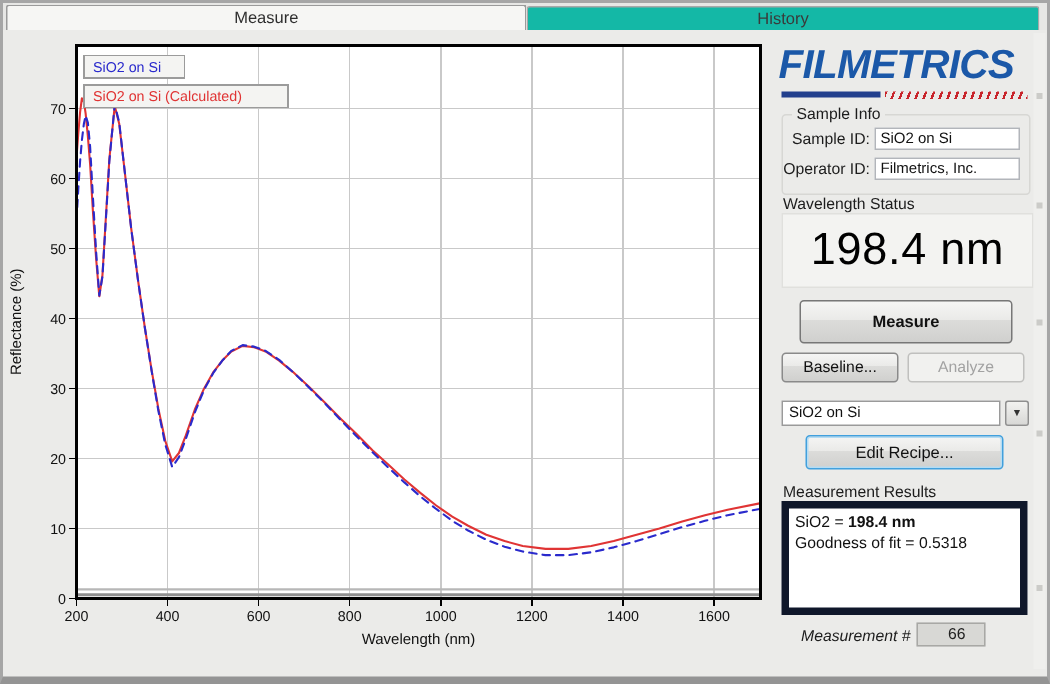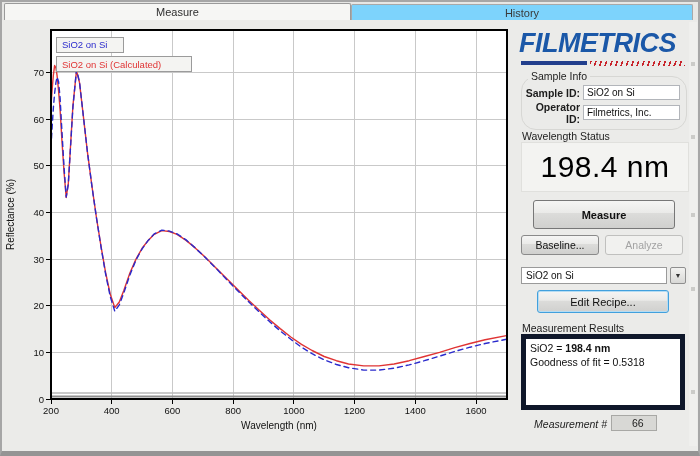--- a/index.html
+++ b/index.html
@@ -9,43 +9,43 @@
   }
   .window::after{
     content:"";position:absolute;inset:0;pointer-events:none;
     border:2px solid #a6a6a6;border-bottom:5px solid #949494;
   }
   
   .tabstrip{position:absolute;left:0;top:0;width:700px;height:20px;background:#e7e7e5;}
   .tab{position:absolute;box-sizing:border-box;text-align:center;font-size:11px;color:#2e2e2e;
        border:1px solid #9a9a9a;border-bottom:none;border-radius:2px 2px 0 0;cursor:default;}
   .tab-active{left:4px;top:3px;width:347px;height:17px;line-height:17px;background:#f6f6f4;z-index:2;}
-  .tab-idle{left:351px;top:4px;width:342px;height:16px;line-height:16px;background:#7dd3fc;border-color:#a8a8a8;color:#3a3a3a;}
+  .tab-idle{left:351px;top:4px;width:342px;height:16px;line-height:16px;background:#14b8a6;border-color:#a8a8a8;color:#3a3a3a;}
   
   #chart-svg{position:absolute;left:0;top:20px;}
   #chart-svg text{font-family:"Liberation Sans",sans-serif;}
   #chart-svg .tick{font-size:9.5px;fill:#111;}
   #chart-svg .axis{font-size:10px;fill:#111;}
   #chart-svg .legend{font-size:9.5px;}
   
   .panel{position:absolute;left:515px;top:20px;width:178px;height:432px;}
   .logo-text{position:absolute;left:4px;top:8px;width:170px;font-size:27px;font-weight:700;
              font-style:italic;letter-spacing:-0.5px;color:#1b58a8;}
   .logo-underline{position:absolute;left:6px;top:41px;width:164px;height:6px;display:flex;align-items:flex-start;}
   .logo-bar{width:66px;height:4px;background:#223f8d;}
   .logo-hatch{flex:1;height:5px;margin-left:3px;
               background:repeating-linear-gradient(110deg,#c8242b 0 1.6px,transparent 1.6px 5px);}
   .groupbox{position:absolute;left:6px;top:56px;width:164px;height:52px;
-            border:1px solid #d7d7d4;border-radius:15px;}
+            border:1px solid #d7d7d4;border-radius:3px;}
   .groupbox-label{position:absolute;left:6px;top:-7px;background:#ebebe9;padding:0 3px;
                   font-size:10.5px;color:#1c1c1c;}
   .field-row{position:absolute;left:0;height:15px;display:flex;align-items:center;width:162px;}
   .field-row.r1{top:8px;}
   .field-row.r2{top:28px;}
-  .field-label{display:inline-block;width:58px;text-align:right;font-size:10.5px;color:#1c1c1c;margin-right:3px;font-weight:bold;}
+  .field-label{display:inline-block;width:58px;text-align:right;font-size:10.5px;color:#1c1c1c;margin-right:3px;}
   .textbox{box-sizing:border-box;width:97px;height:15px;border:1px solid #b2b5ba;background:#fff;
            font-family:"Liberation Sans",sans-serif;font-size:10px;padding:0 3px;color:#111;}
   .section-label{position:absolute;left:7px;font-size:10.5px;color:#1c1c1c;}
   .status-panel{position:absolute;left:6px;top:122px;width:166px;height:48px;background:#f3f3f1;
                 border:1px solid #e0e0dd;display:flex;align-items:center;justify-content:center;}
   .status-value{font-size:30px;color:#000;letter-spacing:0.5px;}
   .btn{position:absolute;box-sizing:border-box;border:1px solid #8a8a8a;border-radius:3px;
        background:linear-gradient(#f5f5f4,#eaeae8 45%,#dcdcda 46%,#d0d0ce);
        font-family:"Liberation Sans",sans-serif;font-size:11px;color:#111;
        display:flex;align-items:center;justify-content:center;cursor:default;}

